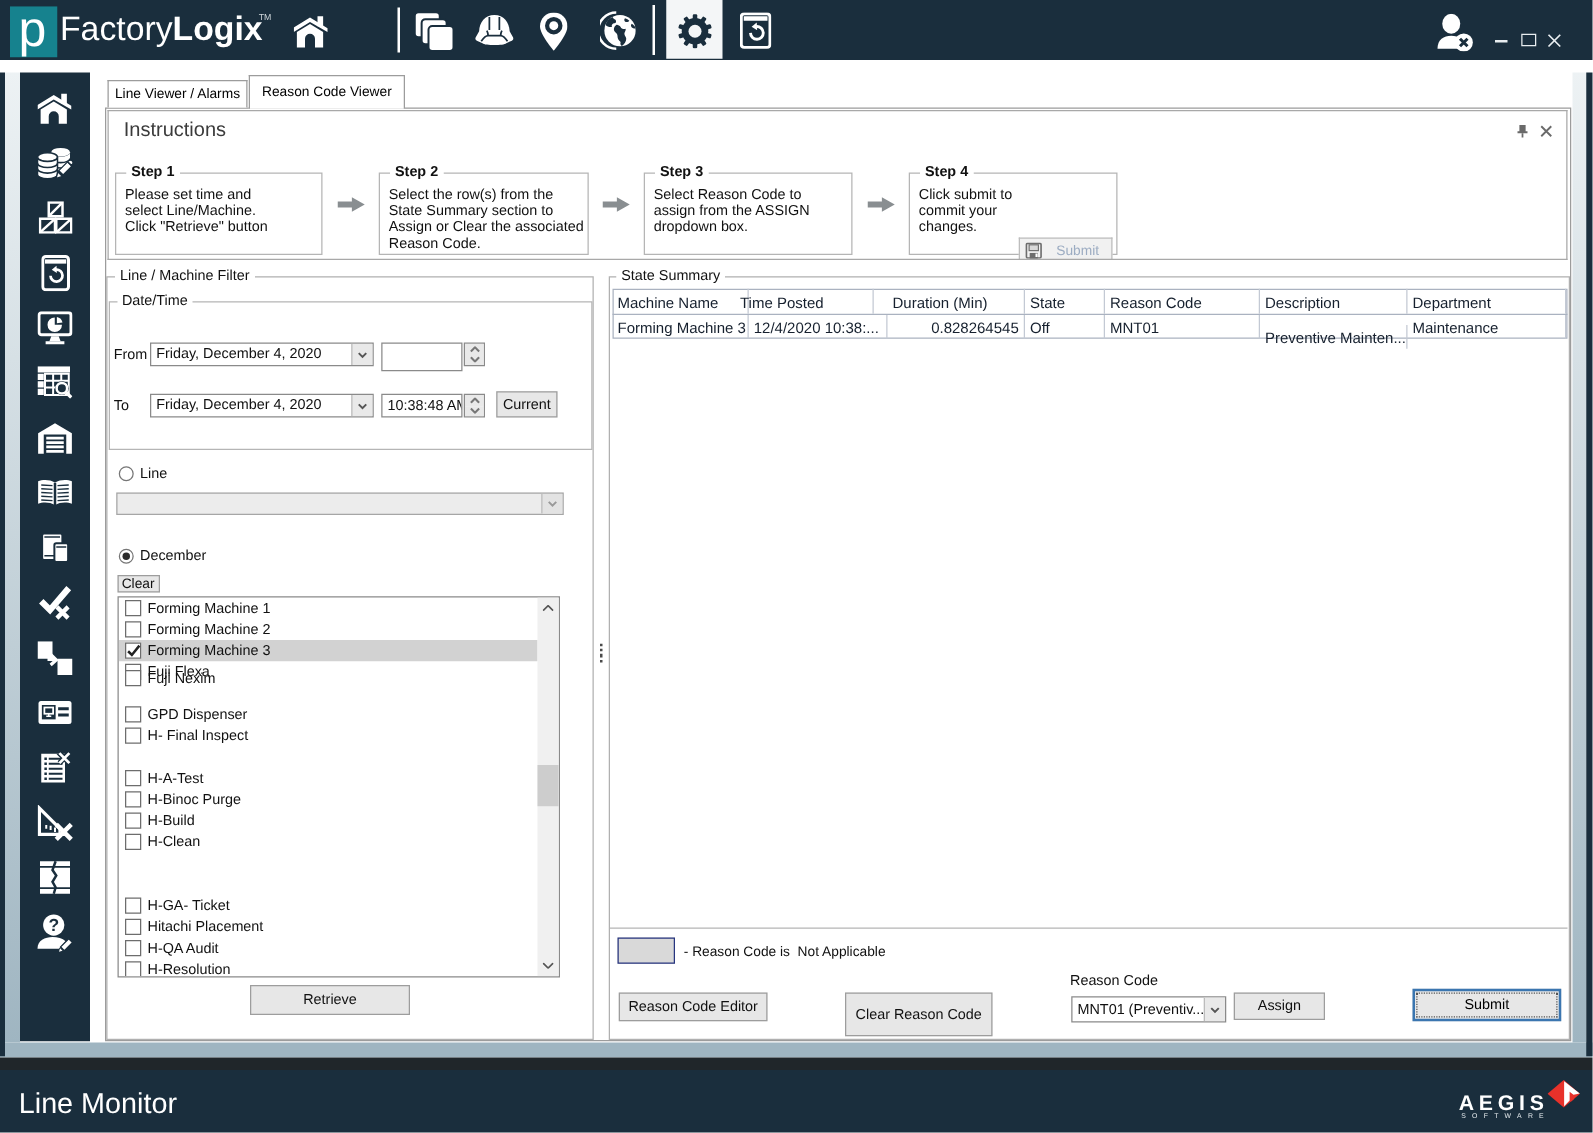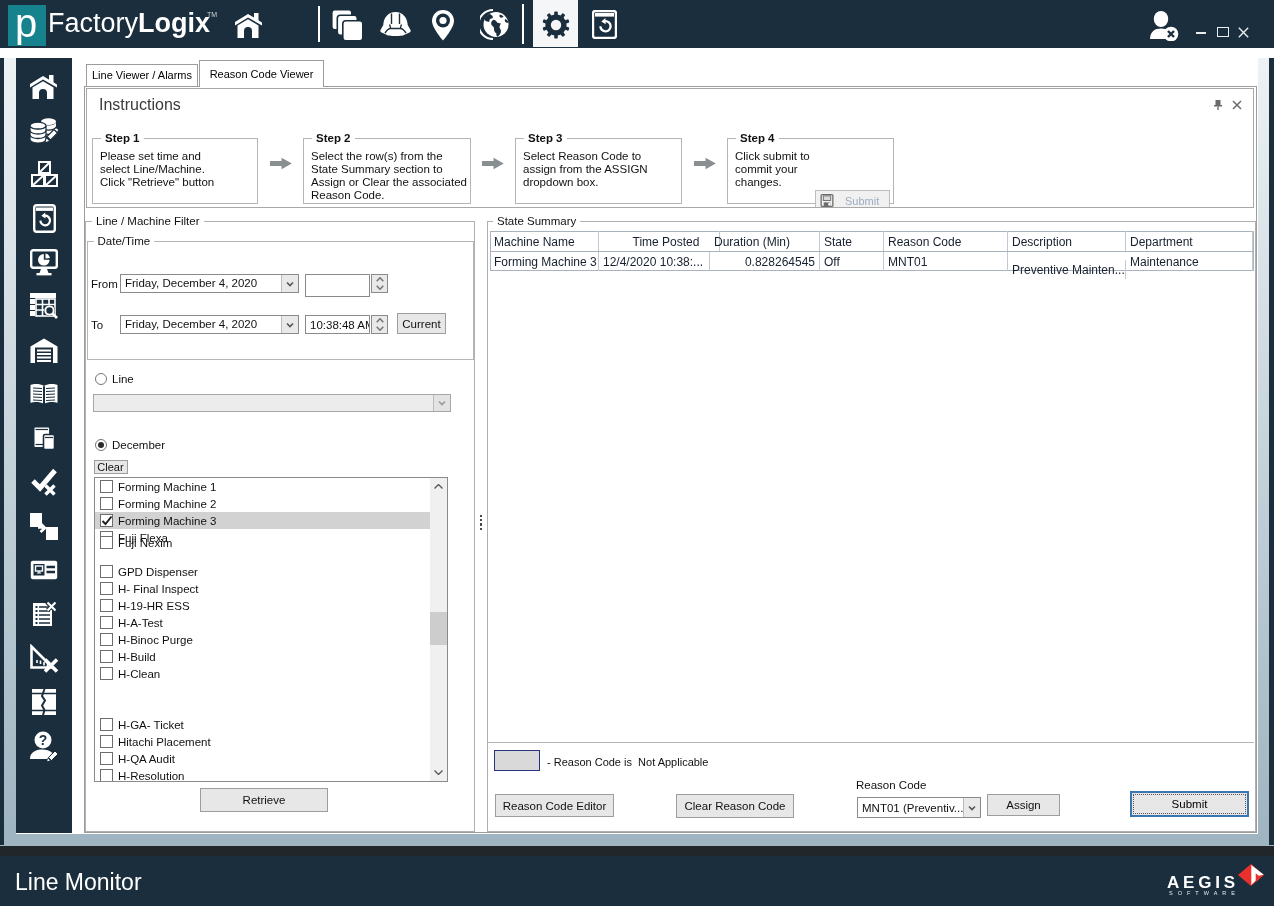--- a/index.html
+++ b/index.html
@@ -371,24 +371,20 @@
         <span>Fuji Nexim</span>
       </div>
 <div class="mrow" style="top:85px;">
         <div class="check"></div>
         <span>GPD Dispenser</span>
       </div>
 <div class="mrow" style="top:102px;">
         <div class="check"></div>
         <span>H- Final Inspect</span>
       </div>
-<div class="mrow" style="top:119px;">
-        <div class="check"></div>
-        <span>H-19-HR ESS</span>
-      </div>
 <div class="mrow" style="top:136px;">
         <div class="check"></div>
         <span>H-A-Test</span>
       </div>
 <div class="mrow" style="top:153px;">
         <div class="check"></div>
         <span>H-Binoc Purge</span>
       </div>
 <div class="mrow" style="top:170px;">
         <div class="check"></div>
@@ -432,37 +428,37 @@
 <div class="abs" style="left:480px;top:515.0px;width:2.2px;height:2.2px;background:#4a4a4a;"></div>
 <div class="abs" style="left:480px;top:519.2px;width:2.2px;height:2.2px;background:#4a4a4a;"></div>
 <div class="abs" style="left:480px;top:523.4px;width:2.2px;height:2.2px;background:#4a4a4a;"></div>
 <div class="abs" style="left:480px;top:527.6px;width:2.2px;height:2.2px;background:#4a4a4a;"></div>
 <div class="abs gbox" style="left:487px;top:221px;width:769px;height:611px;"></div>
 <div class="abs" style="left:493px;top:215px;background:#fff;padding:0 4px;font-size:11.5px;color:#111;">State Summary</div>
 <div class="abs" style="left:490px;top:231px;width:764px;height:40px;border:1px solid #aab2c0;"></div>
 <div class="abs" style="left:490px;top:251px;width:764px;height:1px;background:#aab2c0;"></div>
 <div class="th" style="left:490px;top:231px;width:109px;">Machine Name</div>
 <div class="td" style="left:490px;top:252px;width:109px;">Forming Machine 3</div>
-<div class="th" style="left:609px;top:231px;width:111px;text-align:center;">Time Posted</div>
+<div class="th" style="left:588px;top:231px;width:111px;">Time Posted</div>
 <div class="td" style="left:599px;top:252px;width:111px;">12/4/2020 10:38:...</div>
 <div class="th" style="left:710px;top:231px;width:110px;">Duration (Min)</div>
 <div class="td" style="left:710px;top:252px;width:110px;text-align:right;padding-right:4px;">0.828264545</div>
 <div class="th" style="left:820px;top:231px;width:64px;">State</div>
 <div class="td" style="left:820px;top:252px;width:64px;">Off</div>
 <div class="th" style="left:884px;top:231px;width:124px;">Reason Code</div>
 <div class="td" style="left:884px;top:252px;width:124px;">MNT01</div>
 <div class="th" style="left:1008px;top:231px;width:118px;">Description</div>
 <div class="td" style="left:1008px;top:260px;width:118px;">Preventive Mainten...</div>
 <div class="th" style="left:1126px;top:231px;width:127px;">Department</div>
 <div class="td" style="left:1126px;top:252px;width:127px;">Maintenance</div>
 <div class="abs" style="left:488px;top:742px;width:766px;height:1px;background:#b5b5b5;"></div>
 <div class="abs" style="left:494px;top:750px;width:46px;height:21px;background:#d9d9d9;border:1px solid #27357f;"></div>
 <div class="abs" style="left:547px;top:756px;font-size:11px;color:#111;">- Reason Code is&nbsp; Not Applicable</div>
 <div class="abs btn" style="left:495px;top:794px;width:119px;height:23px;">Reason Code Editor</div>
-<div class="abs btn" style="left:676px;top:794px;width:118px;height:24px;">Clear Reason Code</div>
+<div class="abs btn" style="left:676px;top:794px;width:118px;height:35px;">Clear Reason Code</div>
 <div class="abs" style="left:856px;top:779px;font-size:11.5px;color:#111;">Reason Code</div>
 <div class="abs combo" style="left:857px;top:797px;width:124px;height:21px;">
 <span class="txt" style="top:3.5px;">MNT01 (Preventiv...</span>
       <div class="cbtn">
         <svg width="8" height="8" viewBox="0 0 8 8">
           <path d="M1 2.5 L4 5.5 L7 2.5" stroke="#555" stroke-width="1.6" fill="none"></path>
         </svg>
       </div>
     </div>
 <div class="abs btn" style="left:987px;top:794px;width:73px;height:22px;">Assign</div>

